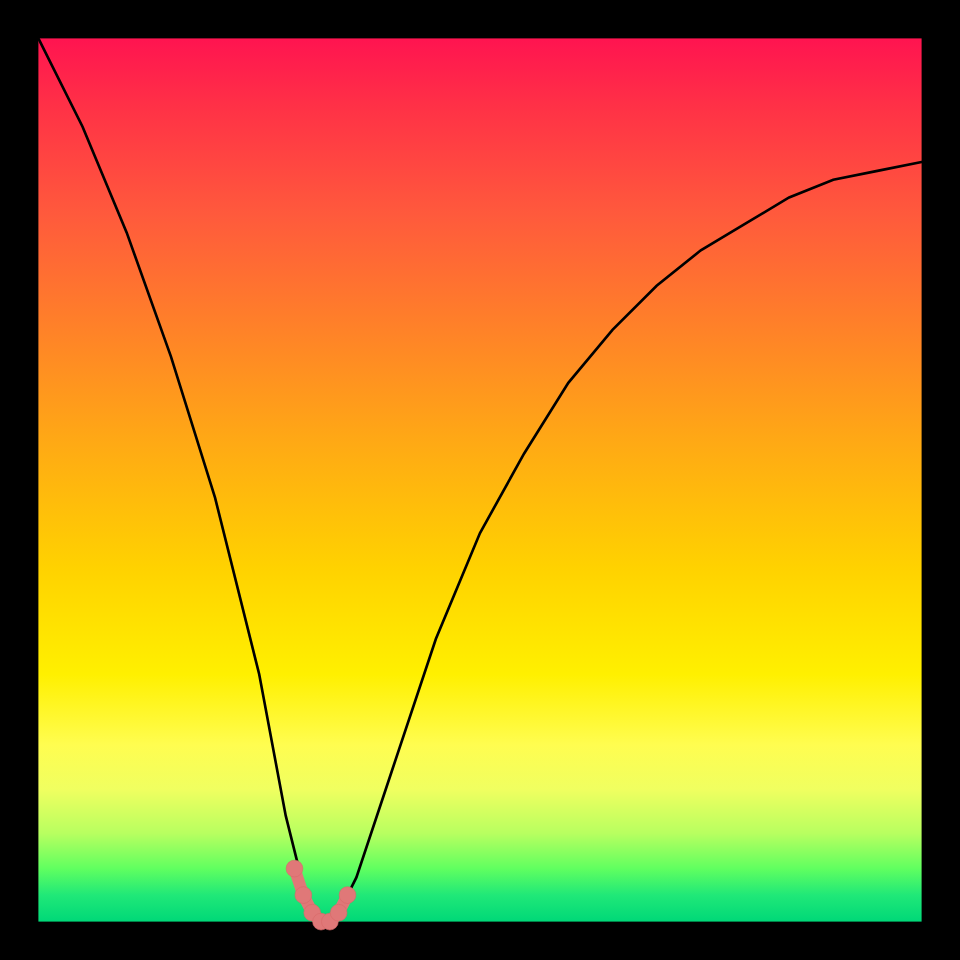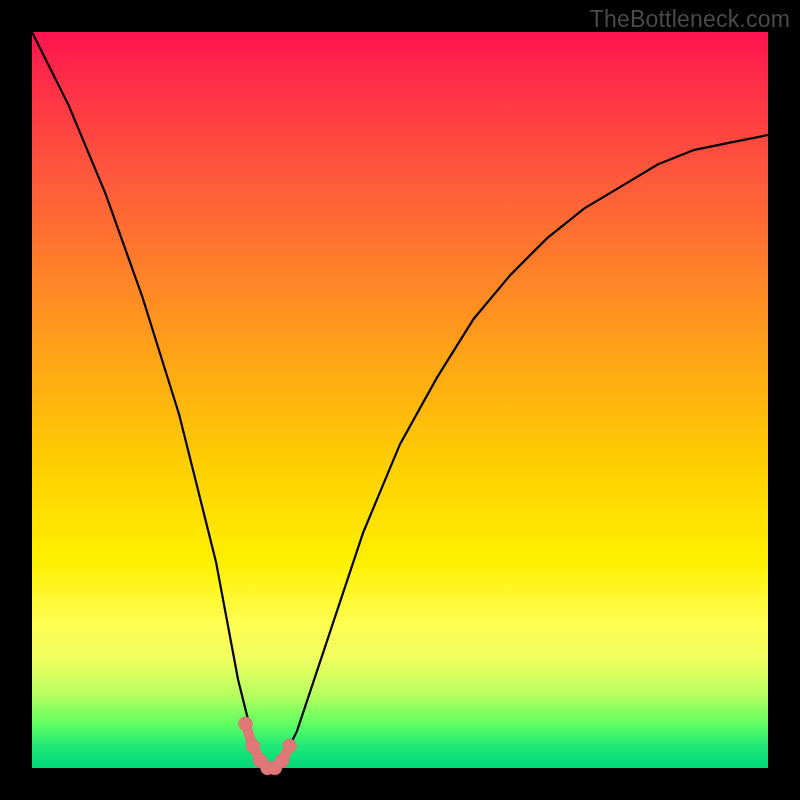--- a/index.html
+++ b/index.html
@@ -71,21 +71,20 @@
     stroke: #e07878;
     stroke-width: 10;
     stroke-linecap: round;
   }
 </style>
 </head>
 <body>
 
 <div class="frame">
 
-  <div class="watermark">TheBottleneck.com</div>
 
   <div class="plot-area">
 
     <svg class="curves" viewBox="0 0 736 736">
       <path id="main-curve" class="curve" d="M0.0 0.0 L36.8 73.6 L73.6 161.9 L110.4 265.0 L147.2 382.7 L184.0 529.9 L206.1 647.7 L220.8 706.6 L228.2 728.6 L235.5 736.0 L242.9 736.0 L250.2 728.6 L265.0 699.2 L294.4 610.9 L331.2 500.5 L368.0 412.2 L404.8 345.9 L441.6 287.0 L478.4 242.9 L515.2 206.1 L552.0 176.6 L588.8 154.6 L625.6 132.5 L662.4 117.8 L699.2 110.4 L736.0 103.0"></path>
       <path id="valley-link" class="valley-link" d="M213.4 691.8 L220.8 713.9 L228.2 728.6 L235.5 736.0 L242.9 736.0 L250.2 728.6 L257.6 713.9"></path>
       <g id="markers">
           <circle cx="213.4" cy="691.8" r="7" class="marker"></circle>
           <circle cx="220.8" cy="713.9" r="7" class="marker"></circle>
           <circle cx="228.2" cy="728.6" r="7" class="marker"></circle>

